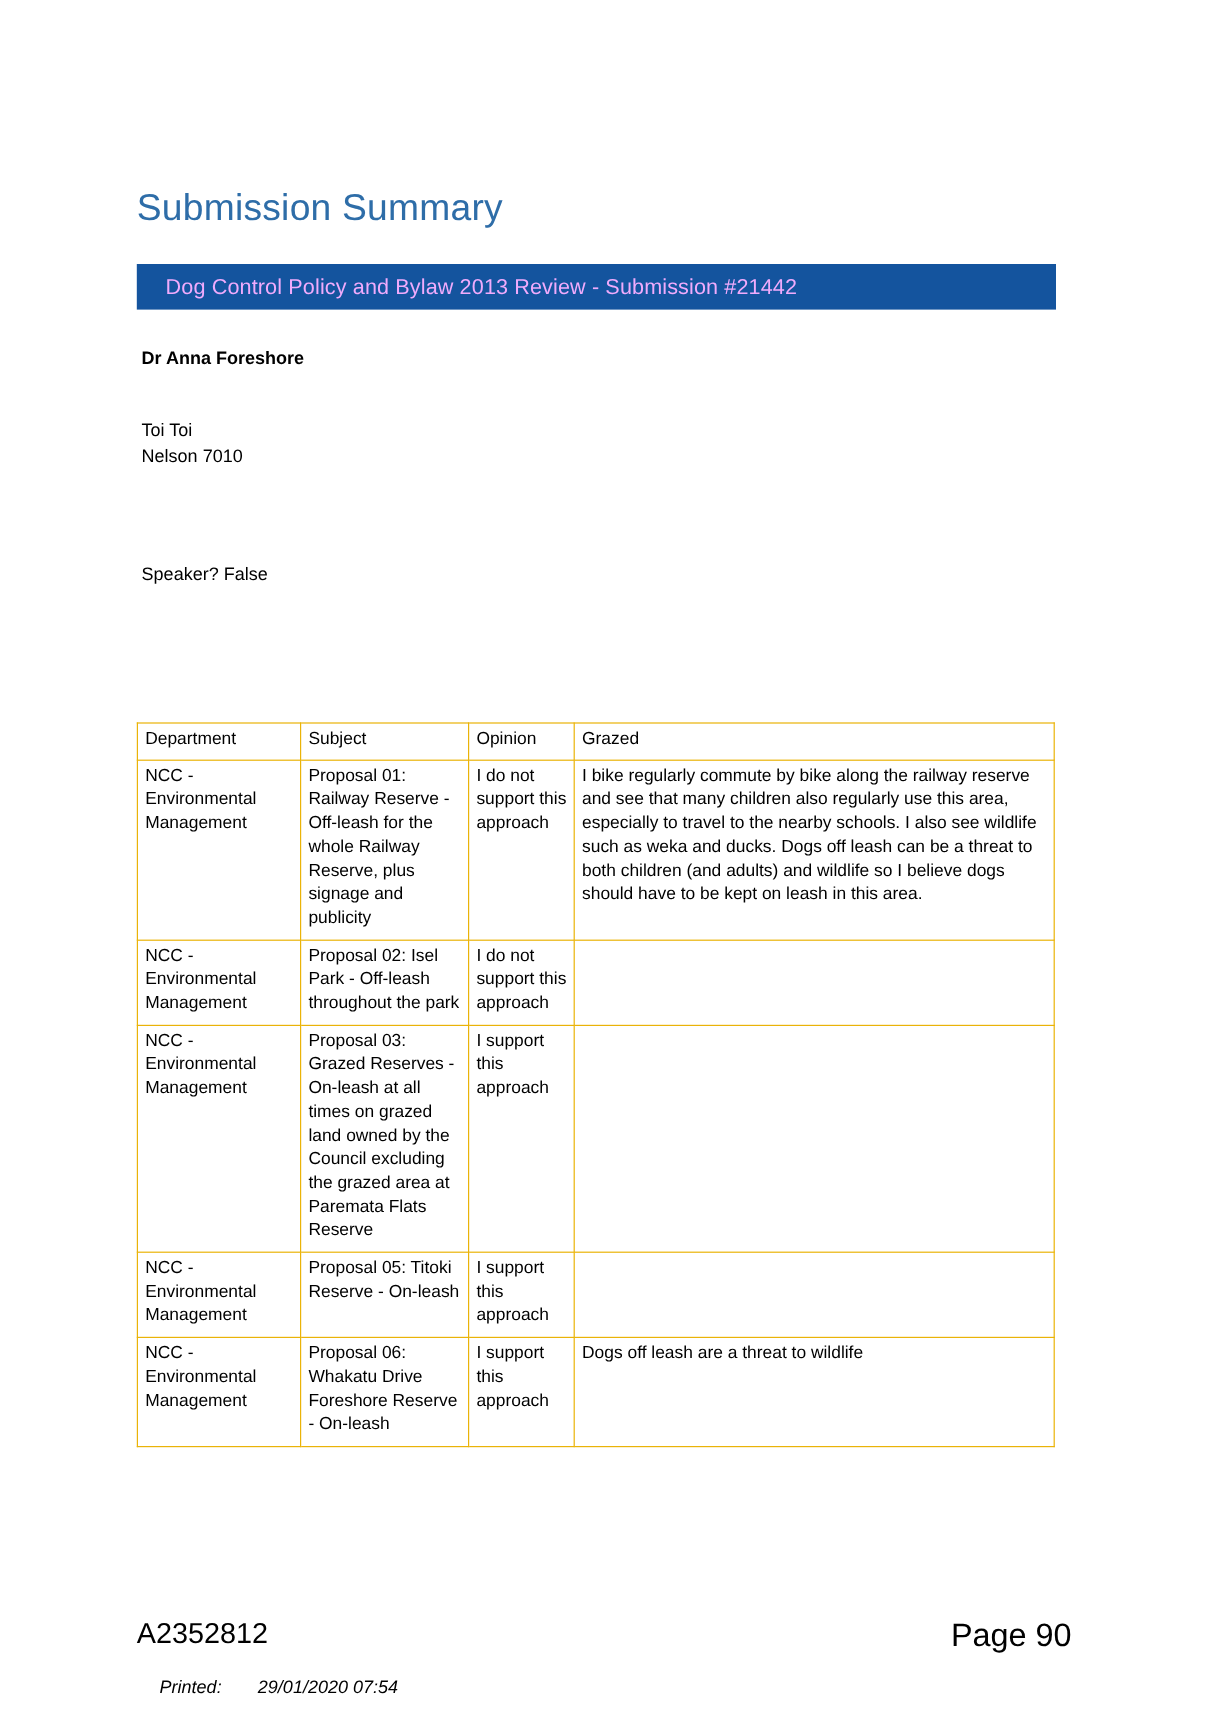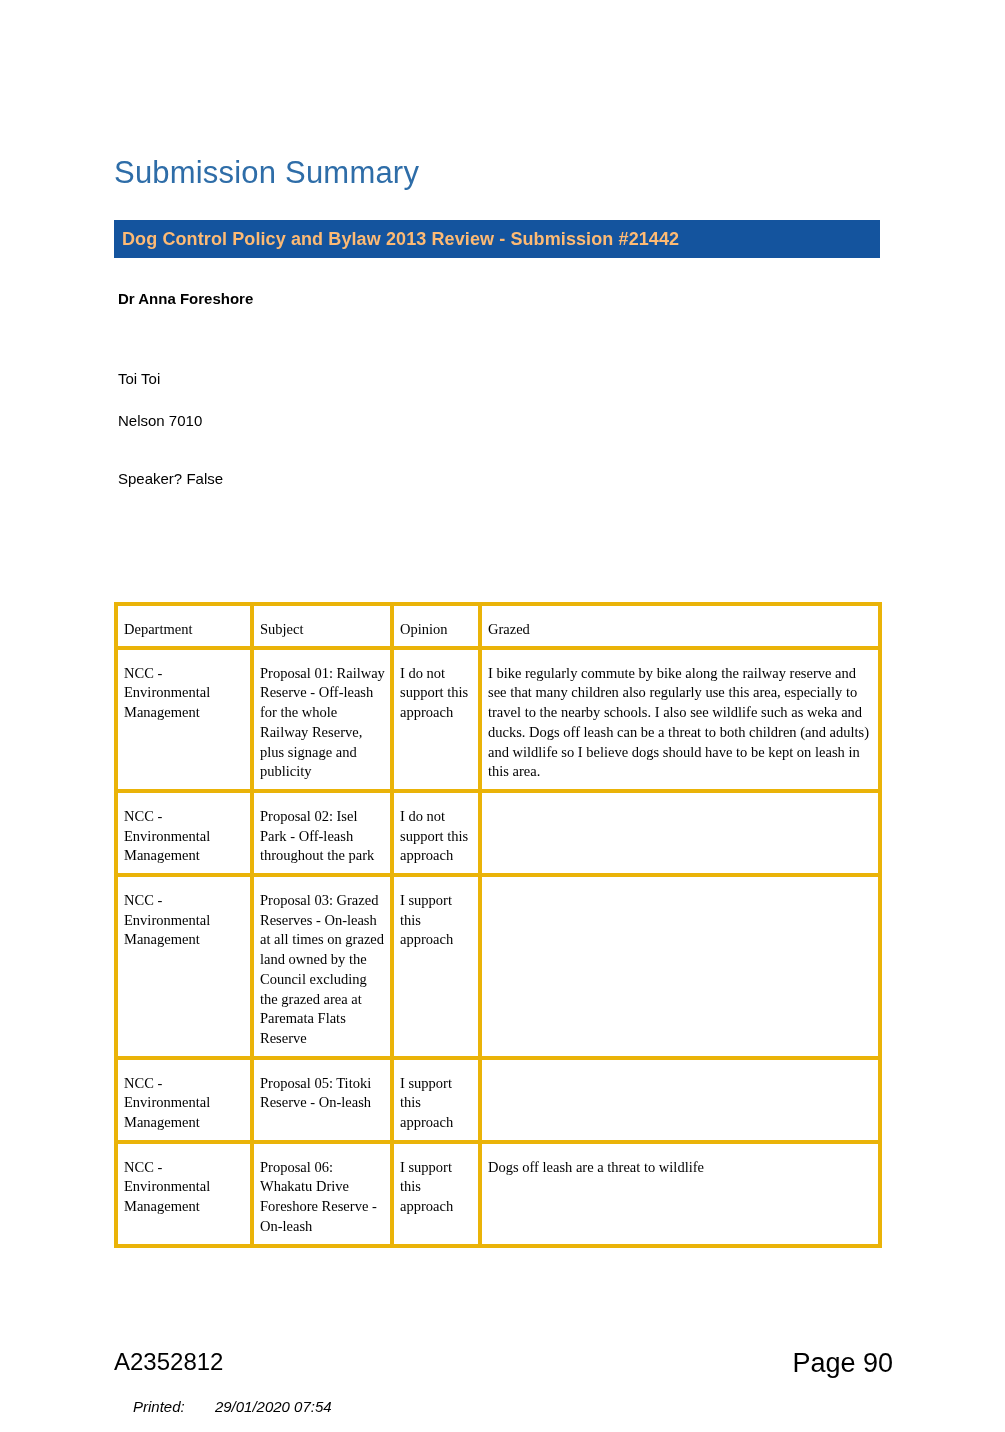--- a/index.html
+++ b/index.html
@@ -40,72 +40,71 @@
     position: absolute;
     left: 114px;
     top: 220px;
     width: 766px;
     height: 38px;
     background: #14549e;
     display: flex;
     align-items: center;
   }
   .banner-text {
-    color: #fdba74;
+    color: #f0abfc;
     font-size: 18px;
-    font-weight: 700;
-    padding-left: 8px;
+    font-weight: 400;
+    padding-left: 24px;
     white-space: nowrap;
     letter-spacing: 0.1px;
   }
 
   
   .submitter-name {
     position: absolute;
     left: 118px;
     top: 290px;
     font-size: 15px;
     font-weight: bold;
     white-space: nowrap;
   }
   .address {
     position: absolute;
     left: 118px;
     top: 348px;
     font-size: 15px;
     line-height: 22px;
   }
-  .address div { white-space: nowrap; margin-top: 20px; }
+  .address div { white-space: nowrap; }
 
   .speaker {
     position: absolute;
     left: 118px;
     top: 470px;
     font-size: 15px;
     white-space: nowrap;
   }
 
   
   .subs-table {
     position: absolute;
     left: 114px;
     top: 602px;
     width: 764px;
     border-collapse: collapse;
     table-layout: fixed;
     font-size: 14.5px;
   }
   .subs-table td, .subs-table th {
-    border: 4px solid #eab308;
+    border: 1px solid #eab308;
     vertical-align: top;
-    padding: 14px 5px 7px 6px;
+    padding: 4px 5px 7px 6px;
     line-height: 19.7px;
     font-weight: normal;
     text-align: left;
-    font-family: Liberation Serif, serif;
   }
   .subs-table th {
     padding-bottom: 6px;
   }
   .col-dept   { width: 136px; }
   .col-subj   { width: 140px; }
   .col-opin   { width: 88px; }
   .col-summ   { width: 400px; }
 
   

